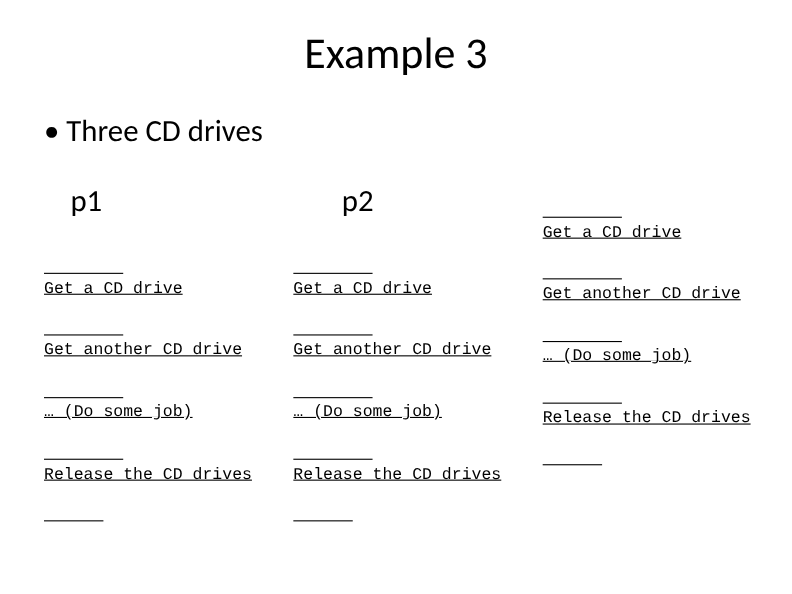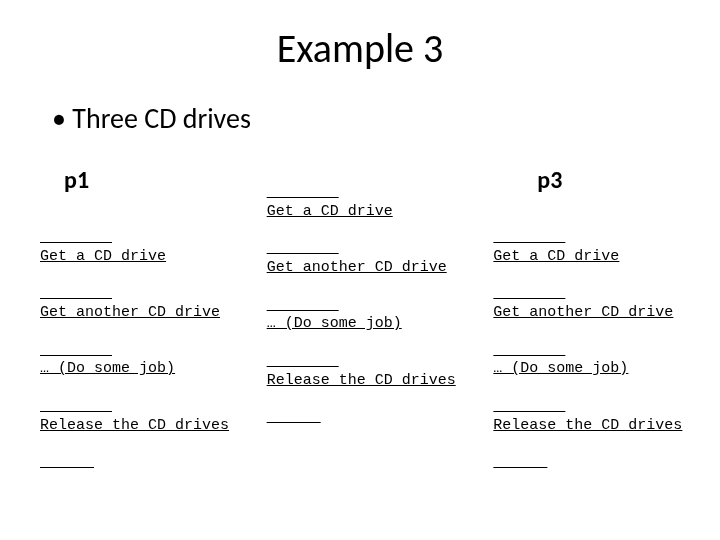--- a/index.html
+++ b/index.html
@@ -24,40 +24,40 @@
     font-weight: 400;
   }
   ul.bullets {
     margin: 0 0 28px 8px;
     padding: 0;
     list-style: none;
   }
   ul.bullets li {
     font-size: 28px;
     line-height: 1.3;
-    margin: 12px;
+    margin: 0;
   }
   ul.bullets li::before {
     content: "• ";
   }
   .cols {
     display: flex;
     flex-direction: row;
     justify-content: space-between;
     gap: 0;
     margin: 0 -32px 0 8px; 
   }
   .col {
     flex: 1 1 0;
     min-width: 0;
   }
   .col-head {
-    font-size: 24px;
+    font-size: 28px;
     margin: 0 0 16px 0;
-    font-weight: 700;
+    font-weight: 400;
   }
   .col-head.h1 { padding-left: 24px; }
   .col-head.h2 { padding-left: 44px; }
   .col-head.h3 { padding-left: 44px; }
   .code {
     font-family: "Courier New", Courier, monospace;
     font-size: 15px;
     line-height: 1.25;
     white-space: pre;
     text-decoration: underline;
@@ -80,30 +80,30 @@
       <div class="col-head h1">p1</div>
       <div class="code">
         <div>Get a CD drive</div>
         <div>Get another CD drive</div>
         <div>… (Do some job)</div>
         <div>Release the CD drives</div>
       </div>
     </div>
 
     <div class="col">
+      <div class="col-head h2">p2</div>
       <div class="code">
         <div>Get a CD drive</div>
         <div>Get another CD drive</div>
         <div>… (Do some job)</div>
         <div>Release the CD drives</div>
       </div>
     </div>
 
     <div class="col">
-      <div class="col-head h3">p3</div>
       <div class="code">
         <div>Get a CD drive</div>
         <div>Get another CD drive</div>
         <div>… (Do some job)</div>
         <div>Release the CD drives</div>
       </div>
     </div>
 
   </div>
 

